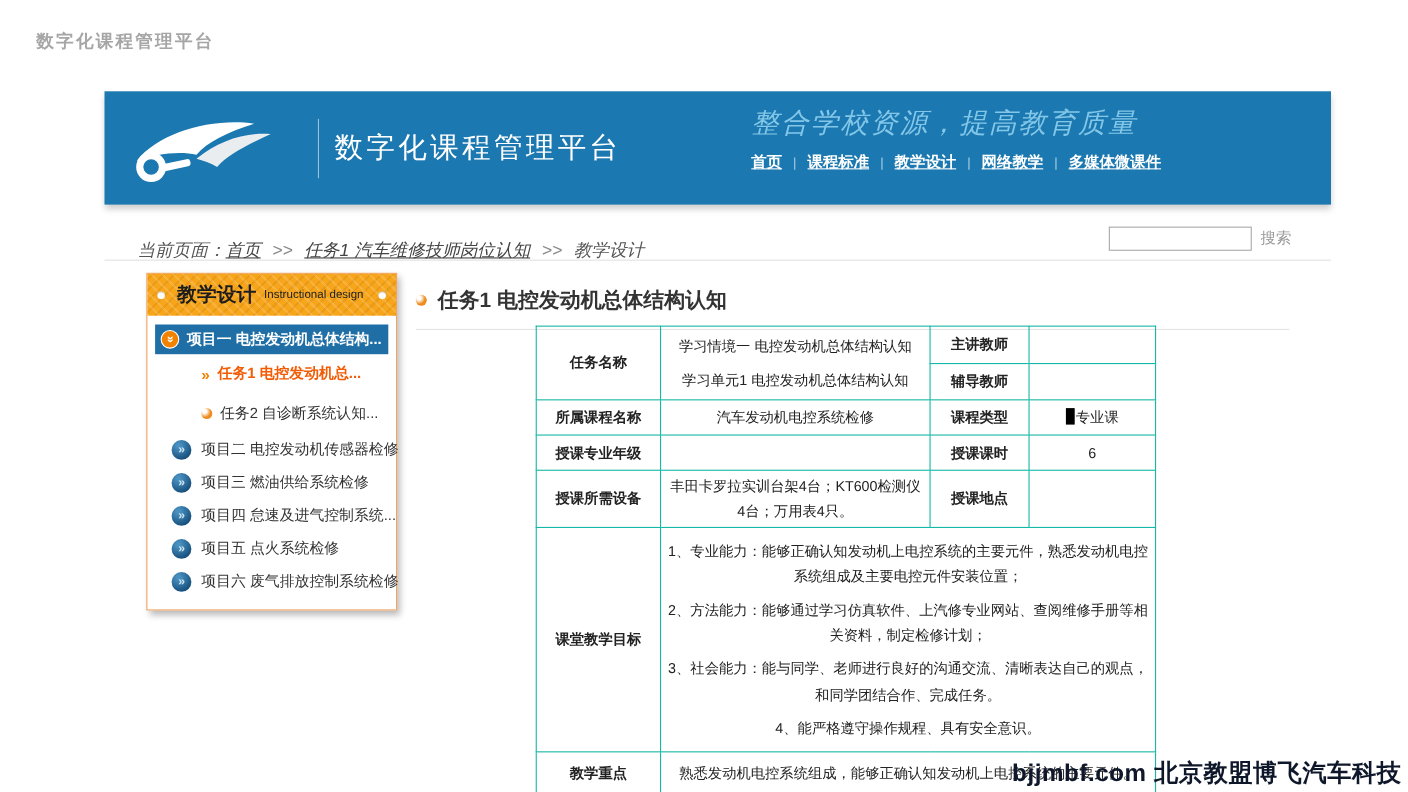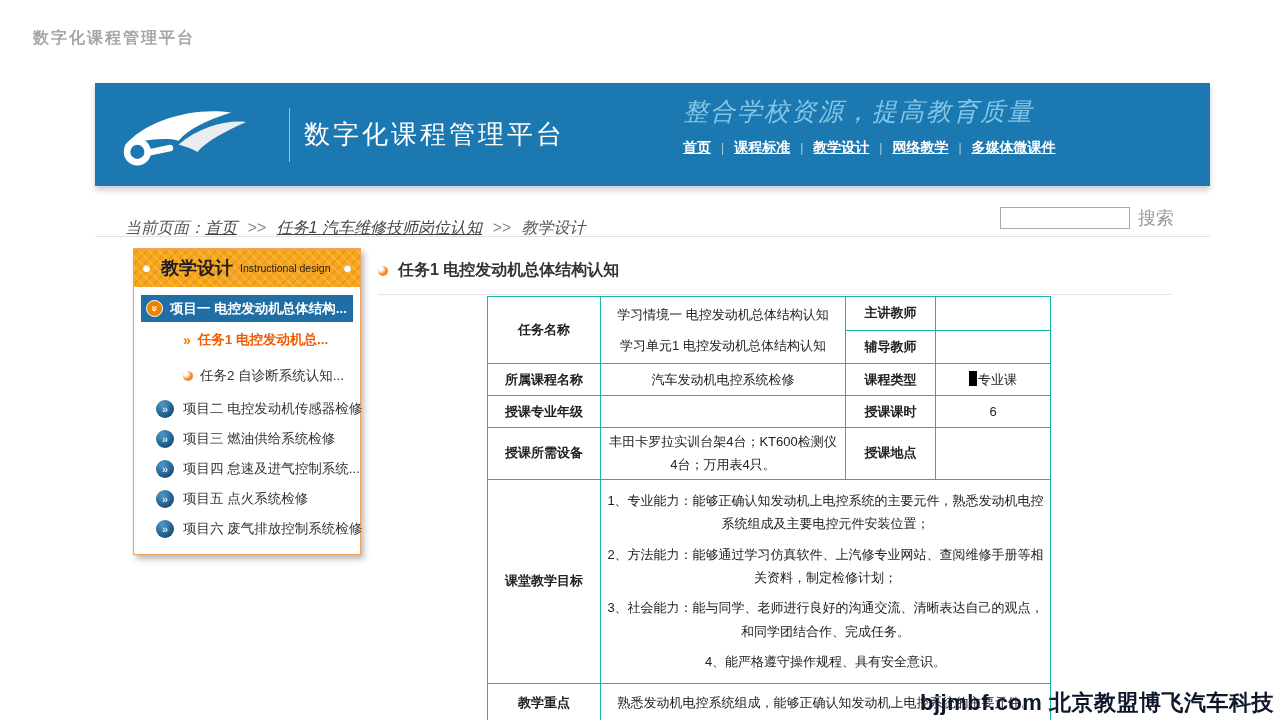--- a/index.html
+++ b/index.html
@@ -61,21 +61,21 @@
   }
   .crumbs { position:absolute; left:30px; top:18px; font-size:16px; color:#555;font-style:italic; }
   .crumbs a { color:#444; text-decoration:underline; }
   .crumbs .sep { color:#888; margin:0 6px; }
   .crumbs .current { color:#555; }
   .search-box { position:absolute; right:36px; top:6px; display:flex; align-items:center; }
   .search-box input {
     width:130px; height:22px; border:1px solid #a9a9a9; background:#fff;
     font-size:13px; padding:0 4px; outline:none;
   }
-  .search-box .search-label { color:#9a9a9a; font-size:18px; margin-left:8px; cursor:pointer; }
+  .search-box .search-label { color:#9a9a9a; font-size:14px; margin-left:8px; cursor:pointer; }
 
   
   .sidebar {
     position:absolute; left:133px; top:248px; width:228px;
     background:#fff; border:1px solid #f0a45f;
     box-shadow:3px 4px 6px rgba(0,0,0,0.28);
     padding-bottom:10px;
   }
   .sidebar-header {
     height:38px; display:flex; align-items:center; padding:0 9px;
@@ -123,21 +123,21 @@
     color:#cfe6f4; display:flex; align-items:center; justify-content:center;
     font-size:11px; font-weight:bold; line-height:1;
   }
 
   
   .main-title-row {
     position:absolute; left:378px; top:260px; width:794px;
     border-bottom:1px solid #e3e3e3; padding-bottom:13px;
     display:flex; align-items:center;
   }
-  .main-title { font-size:16px; color:#333; font-weight:600; margin-left:10px;text-align:center; }
+  .main-title { font-size:19px; color:#333; font-weight:600; margin-left:10px;text-align:center; }
 
   table.info {
     position:absolute; left:487px; top:296px;
     border-collapse:collapse; table-layout:fixed;
   }
   table.info td { border:1px solid #14b8a6; font-size:13px; color:#222; text-align:center; vertical-align:middle; padding:2px 6px; }
   .c1 { width:113px; } .c2 { width:245px; } .c3 { width:90px; } .c4 { width:115px; }
   td.lbl { font-weight:bold; font-size:13.5px; }
   tr.r-sm td { height:32px; }
   tr.r-equip td { height:50px; }

